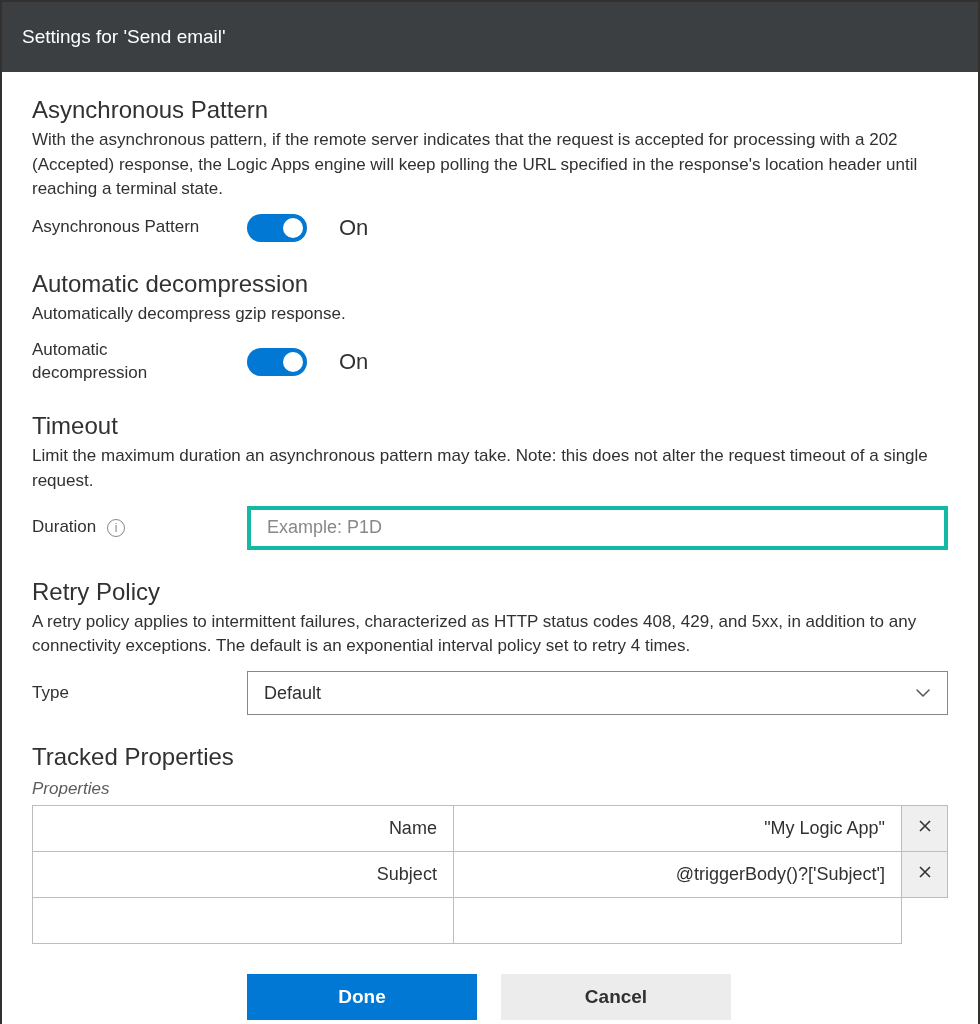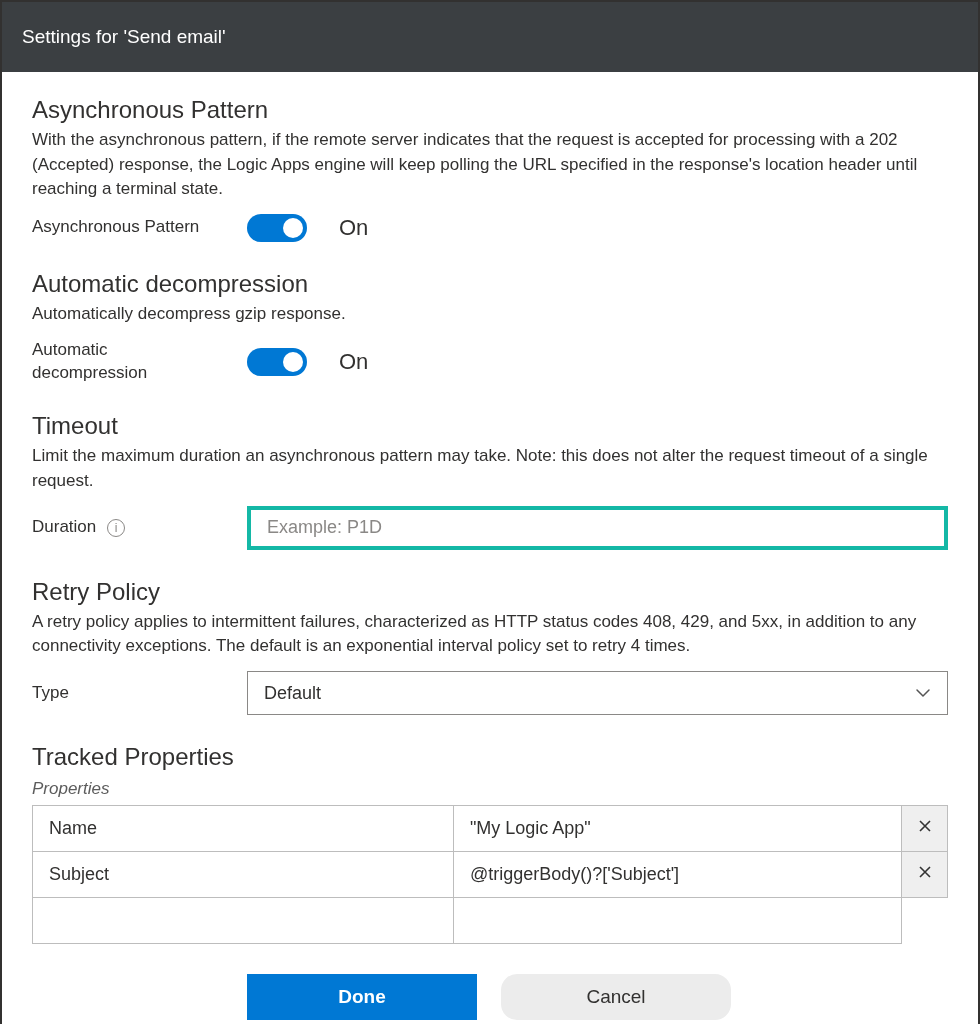--- a/index.html
+++ b/index.html
@@ -115,20 +115,21 @@
   
   .props-label {
     font-size:17px;
     color:#5c5c5c;
     margin: 8px 0 6px 0;
     font-style: italic;
   }
   .props-table {
     width:100%;
     border-collapse: collapse;
+    text-align: right;
   }
   .props-table td {
     border:1px solid #bdbdbd;
     padding:10px 16px;
     font-size:18px;
     color:#323130;
     height:46px;
     vertical-align: middle;
   }
   .props-table td.key { width:46%; }
@@ -148,21 +149,21 @@
     height:46px;
     display:flex;
     align-items:center;
     justify-content:center;
     font-size:19px;
     cursor:pointer;
     border:none;
     font-family:inherit;
   }
   .btn-primary { background:#0078d4; color:#fff; font-weight:600; }
-  .btn-secondary { background:#ececec; color:#323130; font-weight:400;border-radius:16px; }
+  .btn-secondary { background:#ececec; color:#323130; font-weight:700; }
 </style>
 </head>
 <body>
 
 <div class="panel">
   <div class="titlebar">Settings for 'Send email'</div>
 
   <div class="content">
 
     <div class="section">

